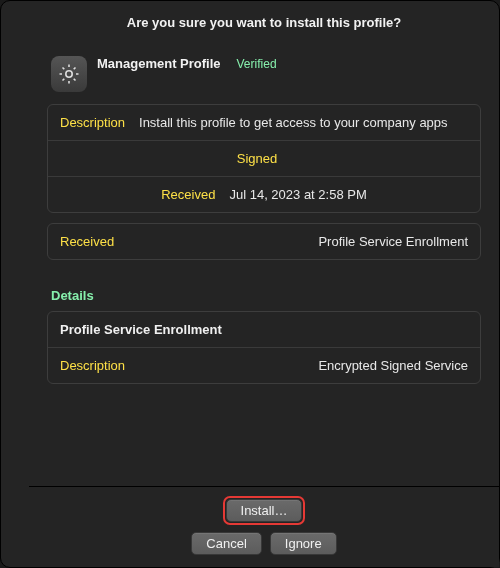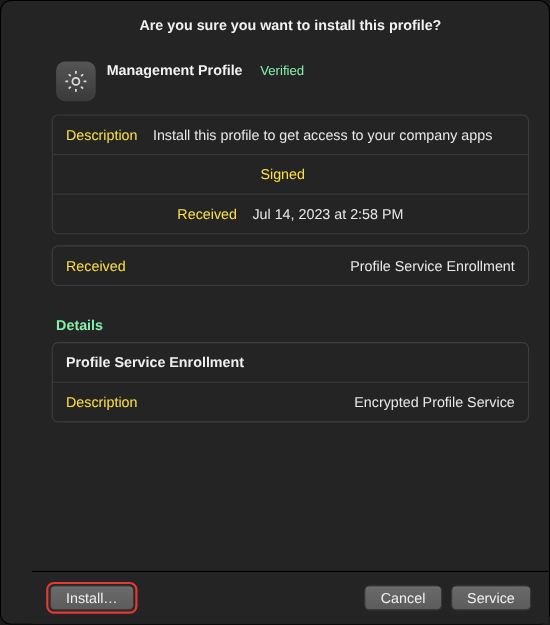--- a/index.html
+++ b/index.html
@@ -86,20 +86,21 @@
       border-bottom: 1px solid #3a3a3a;
     }
     .button-bar {
       border-top: 1px solid #000;
       padding: 12px 16px;
       display: flex;
       justify-content: space-between;
       align-items: center;
       gap: 10px;
       background: #242424;
+      flex-direction: column;
     }
     .right-buttons { display: flex; gap: 8px; }
     button {
       font-family: inherit;
       font-size: 13px;
       color: #f0f0f0;
       background: linear-gradient(#6a6a6a, #5c5c5c);
       border: 1px solid #383838;
       border-radius: 5px;
       padding: 3px 14px;
@@ -155,28 +156,28 @@
         <span class="right">Profile Service Enrollment</span>
       </div>
     </div>
 
     <div class="section-title">Details</div>
 
     <div class="panel">
       <div class="heading">Profile Service Enrollment</div>
       <div class="row">
         <span class="left">Description</span>
-        <span class="right">Encrypted Profile Service</span>
+        <span class="right">Encrypted Signed Service</span>
       </div>
     </div>
 
   </div>
 
   <div class="button-bar">
     <span class="install-highlight">
       <button>Install…</button>
     </span>
     <div class="right-buttons">
       <button>Cancel</button>
-      <button>Service</button>
+      <button>Ignore</button>
     </div>
   </div>
 </div>
 
 </body></html>

